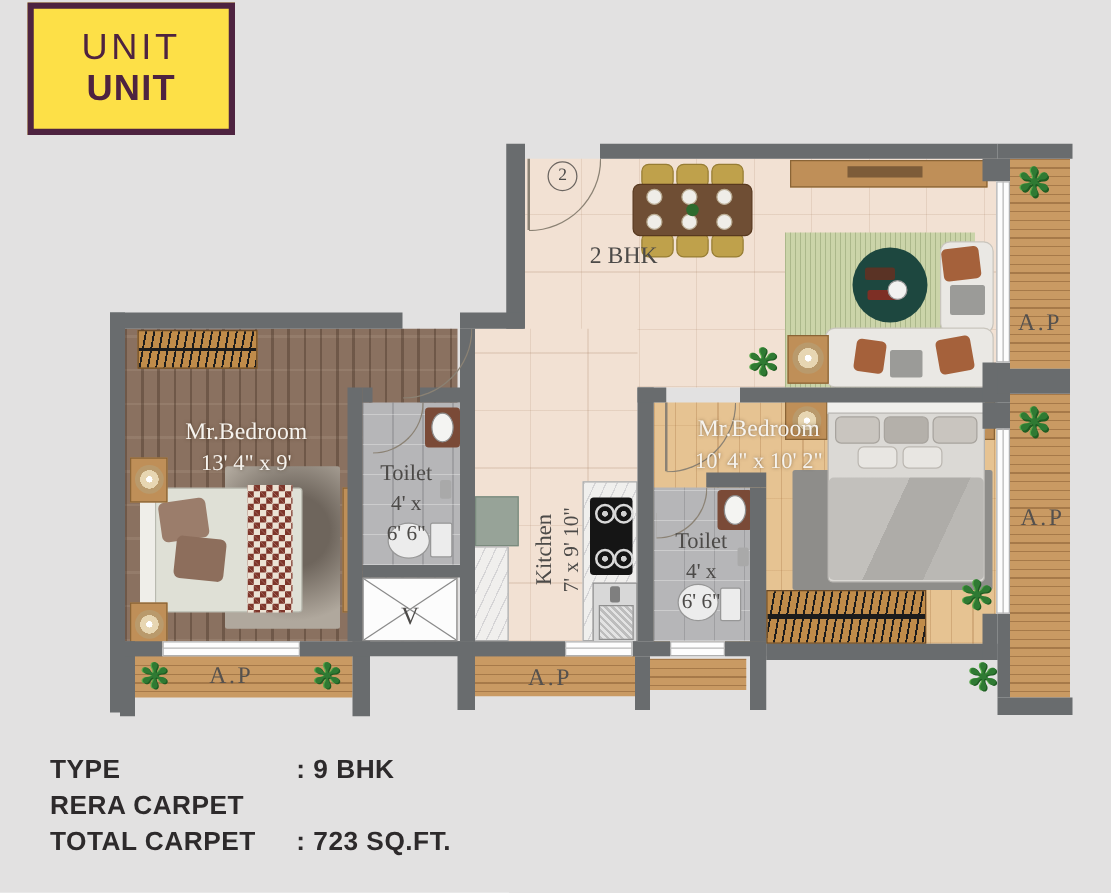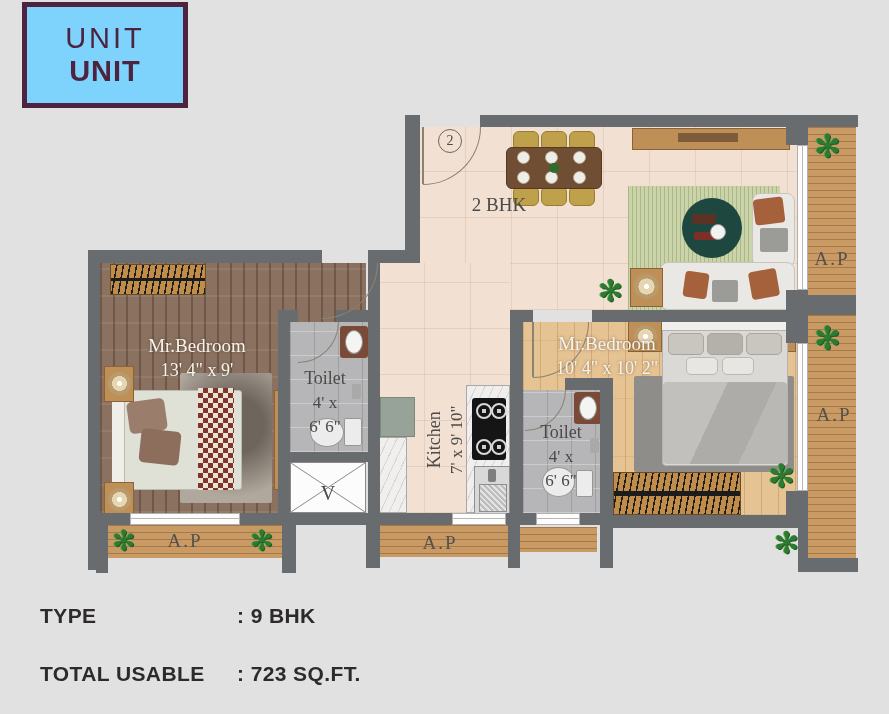--- a/index.html
+++ b/index.html
@@ -27,21 +27,21 @@
   .sofa{position:absolute;background:#eae8e4;border:1px solid #c9c5bd;border-radius:8px;box-sizing:border-box}
   .cushion{position:absolute;background:#a5613b;border-radius:4px}
   .grayblock{position:absolute;background:#9b9b98;border-radius:2px}
   .chair{position:absolute;background:#bfa14b;border:1px solid #977d33;border-radius:6px;box-sizing:border-box}
   .plate{position:absolute;width:13px;height:13px;border-radius:50%;background:#efede8;border:1px solid #b9ab92;box-sizing:border-box}
   .pillow{position:absolute;border-radius:5px;box-sizing:border-box}
   .fix-white{position:absolute;background:#ececec;border:1px solid #979797;box-sizing:border-box}
   .burner{position:absolute;width:12px;height:12px;border:2px solid #d9d9d9;border-radius:50%;background:radial-gradient(circle,#cfcfcf 25%,#151515 30%)}
   .basin{position:absolute;background:#7a4a37;border-radius:3px}
   .basin i{position:absolute;left:5px;top:4px;right:5px;bottom:4px;background:#f4f4f2;border:1px solid #8c8c8c;border-radius:50%}
-  #logo{position:absolute;left:22px;top:2px;width:156px;height:96px;border:5px solid #4e2340;background:#7dd3fc;display:flex;flex-direction:column;align-items:center;justify-content:center;color:#4e2340}
+  #logo{position:absolute;left:22px;top:2px;width:156px;height:96px;border:5px solid #4e2340;background:#fde047;display:flex;flex-direction:column;align-items:center;justify-content:center;color:#4e2340}
   #logo .l1{font-size:29px;font-weight:500;letter-spacing:3px}
   #logo .l2{font-size:29px;font-weight:800;letter-spacing:1px}
   .sumlabel{position:absolute;left:40px;font-size:21px;font-weight:700;color:#2d2a2b;letter-spacing:.4px}
   .sumvalue{position:absolute;left:237px;font-size:21px;font-weight:700;color:#2d2a2b;letter-spacing:.4px}
   .leaf{position:absolute;background:#8b8274}
 </style>
 </head>
 <body>
 
 <div id="stage">
@@ -258,16 +258,17 @@
   <div class="ap" style="left:400px;top:532px;width:80px">A.P</div>
 
   <div class="plant" style="left:814px;top:130px;font-size:32px">✻</div>
   <div class="plant" style="left:814px;top:322px;font-size:32px">✻</div>
   <div class="plant" style="left:774px;top:528px;font-size:30px">✻</div>
   <div class="plant" style="left:112px;top:527px;font-size:28px">✻</div>
   <div class="plant" style="left:250px;top:527px;font-size:28px">✻</div>
 
   <div class="sumlabel" style="top:604px">TYPE</div>
   <div class="sumvalue" style="top:604px">: 9 BHK</div>
-  <div class="sumlabel" style="top:662px">TOTAL USABLE</div>
+  <div class="sumlabel" style="top:633px">RERA CARPET</div>
+  <div class="sumlabel" style="top:662px">TOTAL CARPET</div>
   <div class="sumvalue" style="top:662px">: 723 SQ.FT.</div>
 
 </div>
 
 </body></html>

